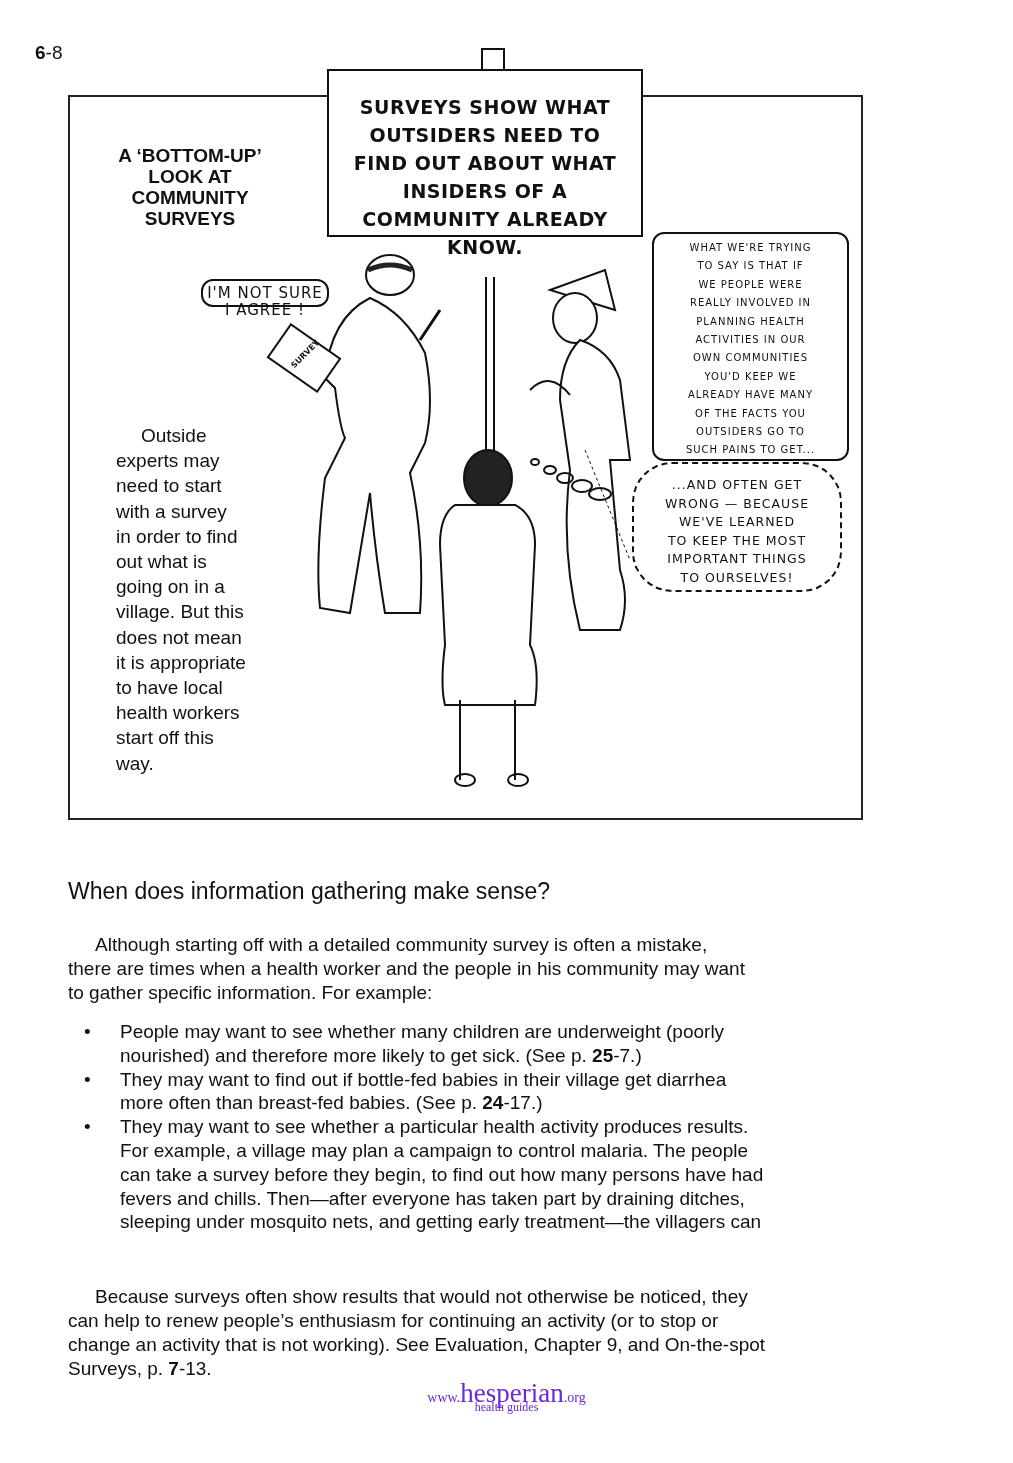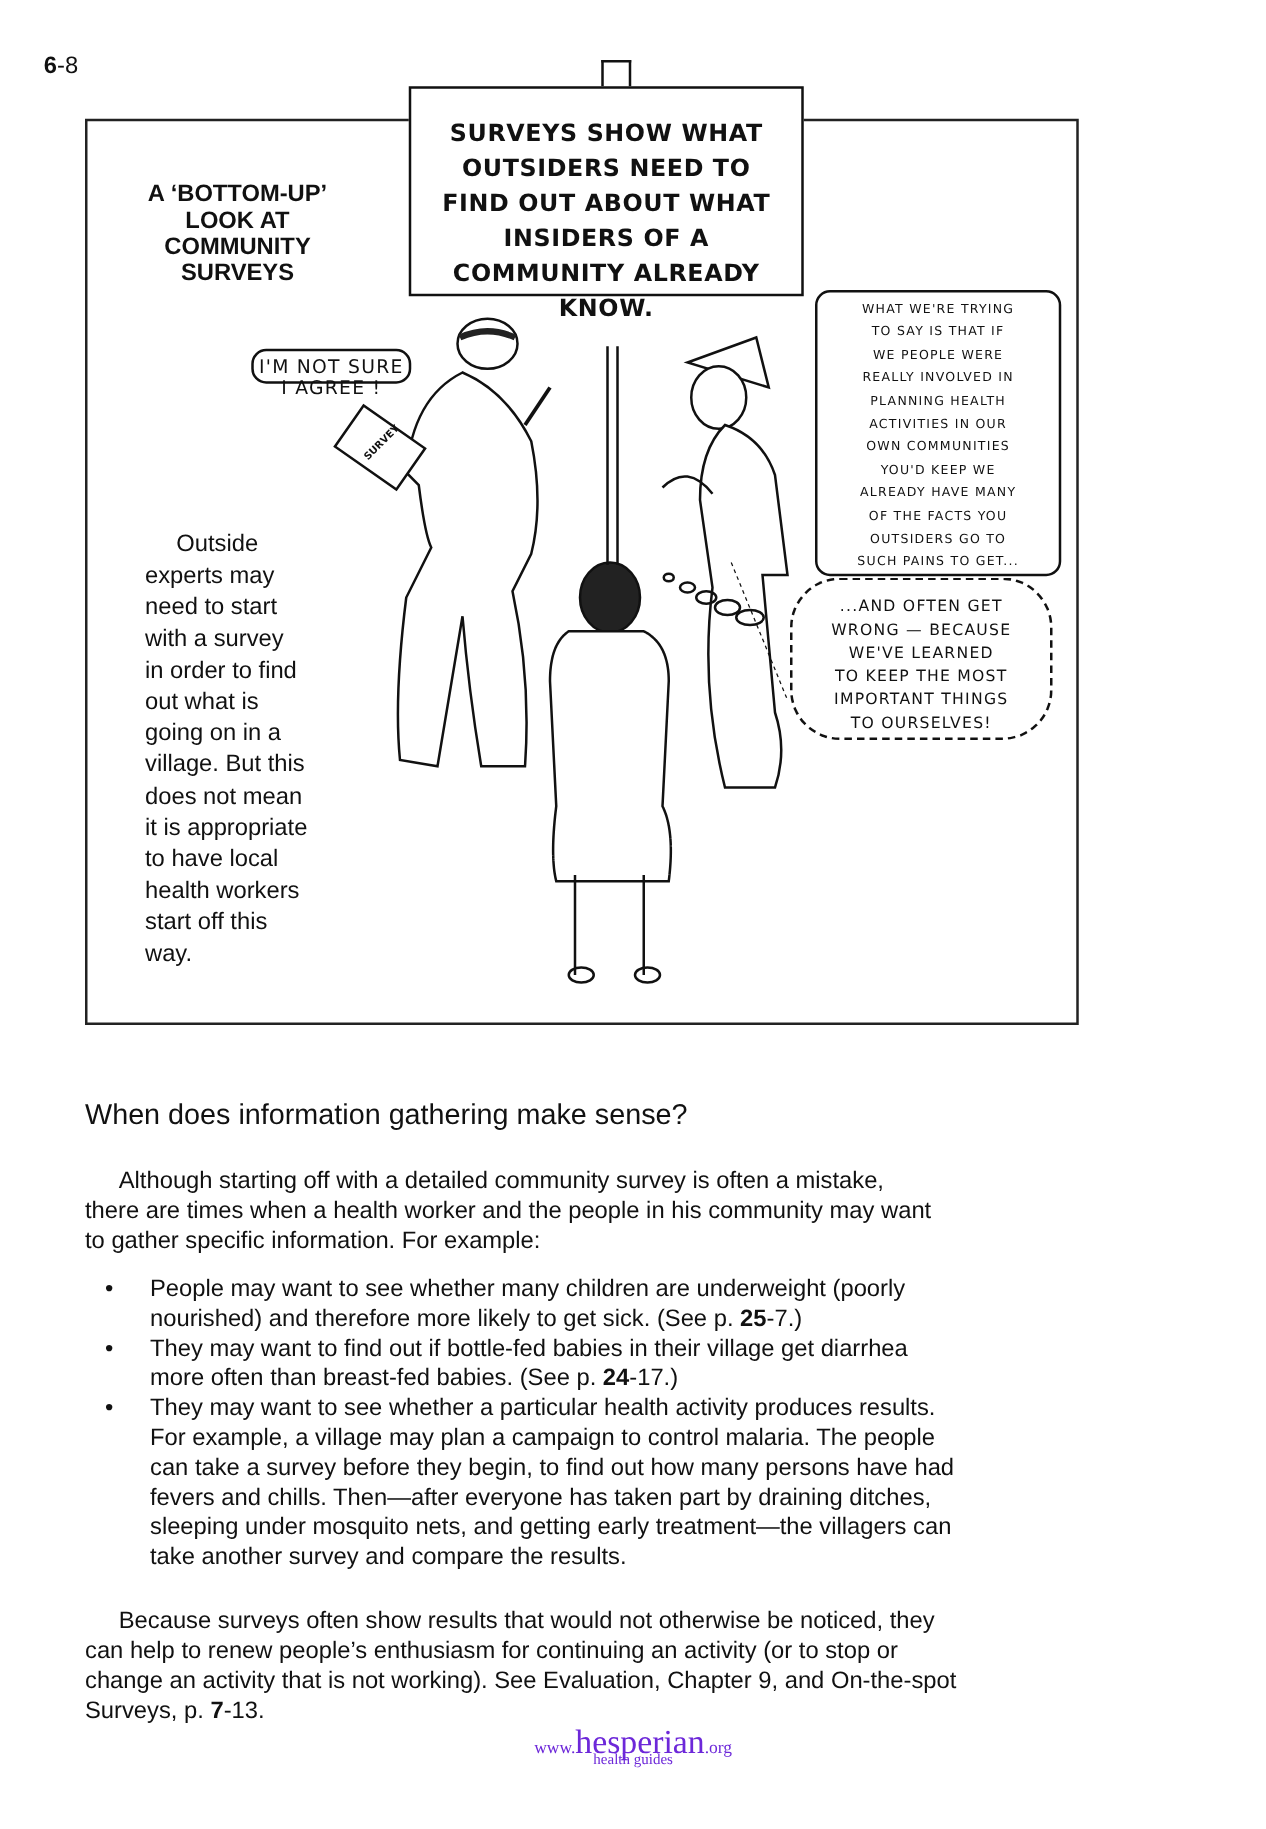--- a/index.html
+++ b/index.html
@@ -170,21 +170,20 @@
     <span class="line">They may want to find out if bottle-fed babies in their village get diarrhea</span>
     <span class="line"><span>more often than breast-fed babies. (See p. </span><b>24</b><span>-17.)</span></span>
   </div>
   <div class="bullet">
     <span class="bullet-dot">•</span>
     <span class="line">They may want to see whether a particular health activity produces results.</span>
     <span class="line">For example, a village may plan a campaign to control malaria. The people</span>
     <span class="line">can take a survey before they begin, to find out how many persons have had</span>
     <span class="line">fevers and chills. Then—after everyone has taken part by draining ditches,</span>
     <span class="line">sleeping under mosquito nets, and getting early treatment—the villagers can</span>
-    <span class="line">take another survey and compare the results.</span>
   </div>
 </div>
 
 <div class="para para2">
   <span class="line" style="padding-left:27px">Because surveys often show results that would not otherwise be noticed, they</span>
   <span class="line">can help to renew people’s enthusiasm for continuing an activity (or to stop or</span>
   <span class="line">change an activity that is not working). See Evaluation, Chapter 9, and On-the-spot</span>
   <span class="line"><span>Surveys, p. </span><b>7</b><span>-13.</span></span>
 </div>
 

